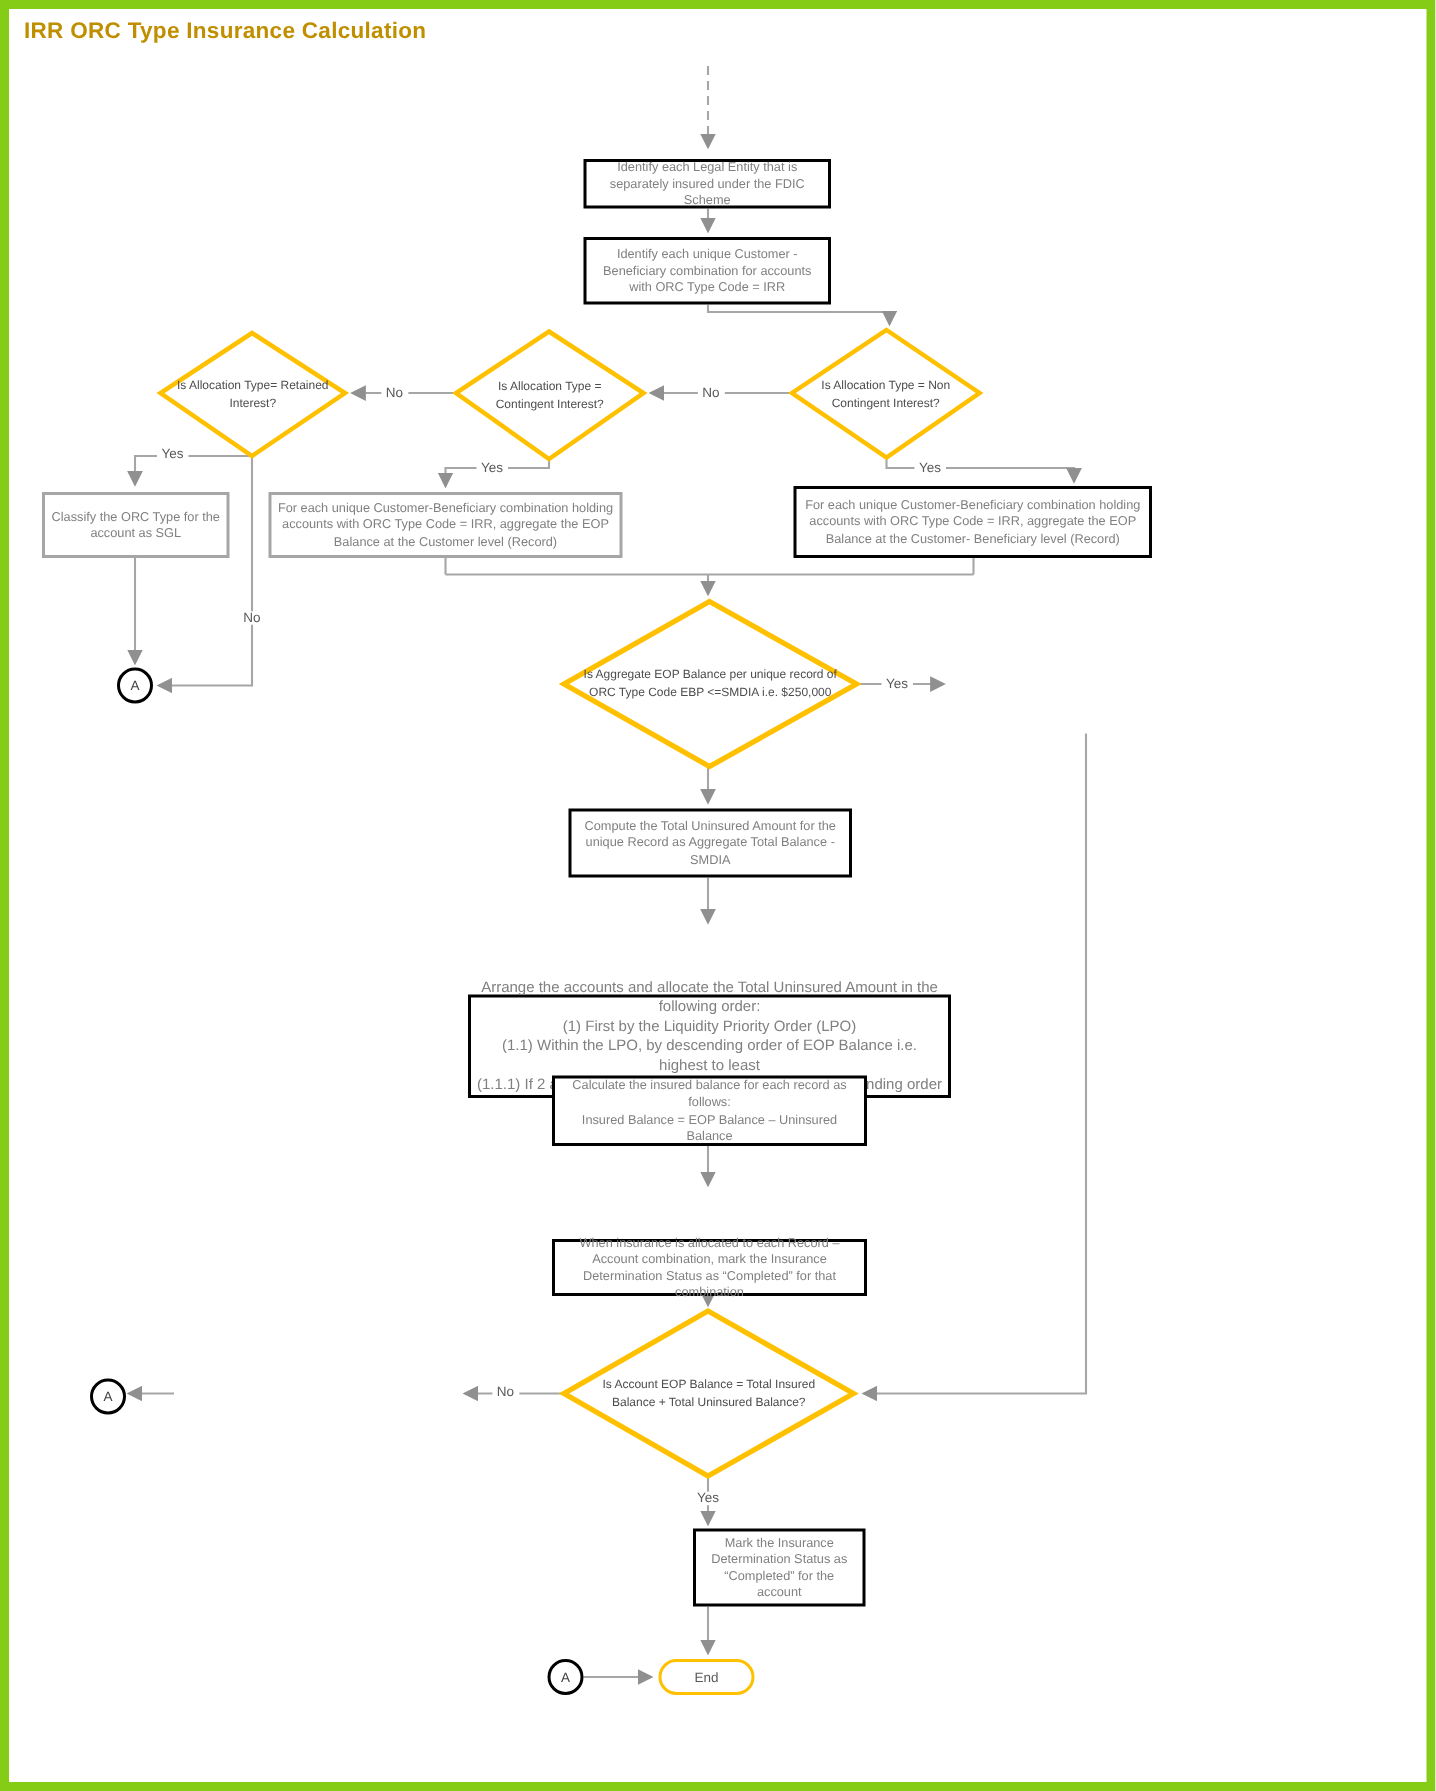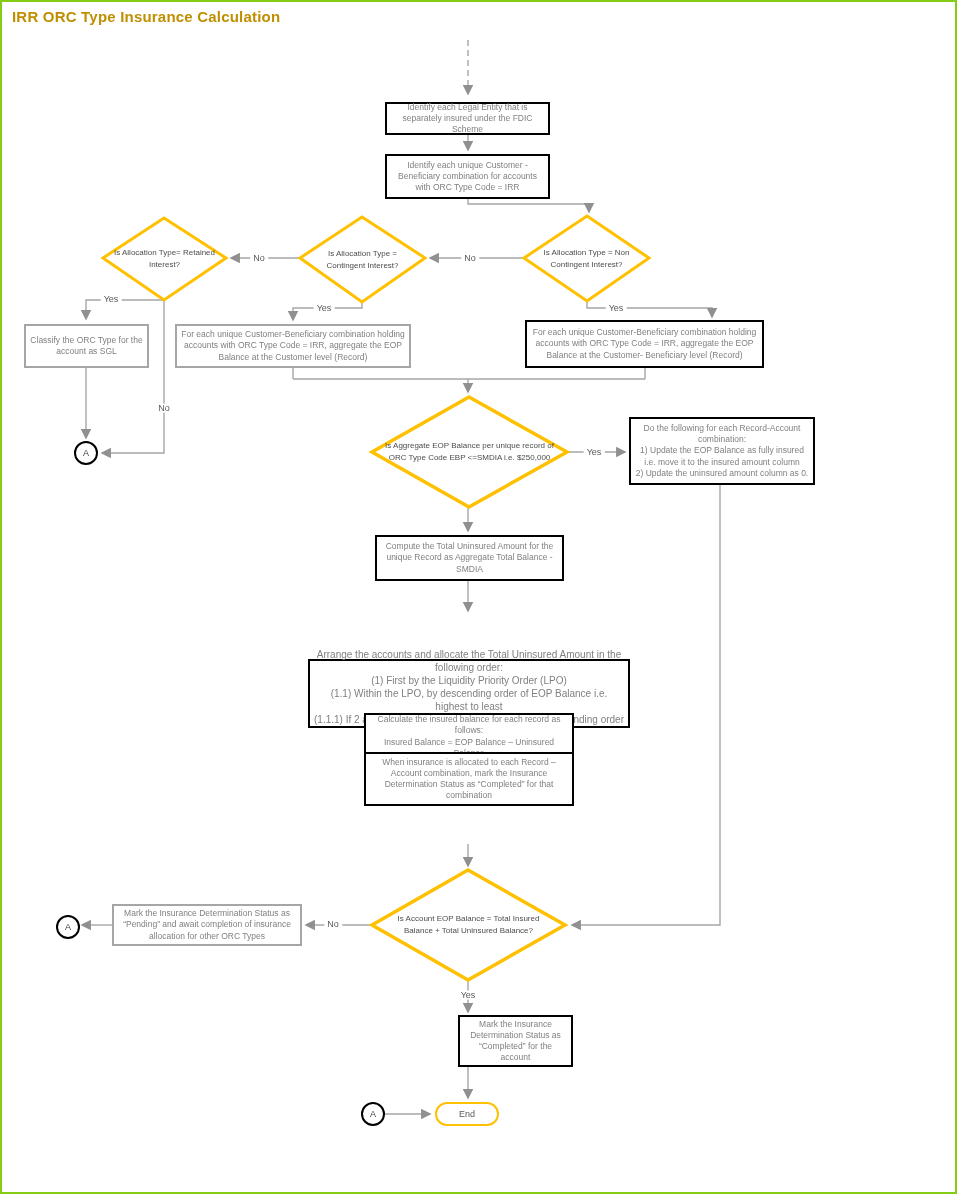--- a/index.html
+++ b/index.html
@@ -1,18 +1,18 @@
 <!DOCTYPE html>
 <html><head>
 <meta charset="utf-8">
 <style>
   html,body{margin:0;padding:0;background:#fff;}
   .canvas{
     position:relative;width:957px;height:1194px;box-sizing:border-box;
-    border:2px solid #84cc16;background:#fff;
+    border:6px solid #84cc16;background:#fff;
     font-family:"Liberation Sans",sans-serif;overflow:hidden;
   }
   .page-title{
     position:absolute;left:10px;top:6px;font-size:15px;font-weight:bold;
     color:#BF8F00;letter-spacing:.2px;
   }
   svg.lines{position:absolute;left:0;top:0;}
   .shape{
     position:absolute;display:flex;align-items:center;justify-content:center;
     text-align:center;box-sizing:border-box;background:#fff;
@@ -91,32 +91,28 @@
       <polygon points="467,395 565,450 467,505 370,450" stroke-width="3.5"></polygon>
       <polygon points="466,868 563,923 466,978 370,923" stroke-width="3.5"></polygon>
     </g>
   </svg>
 
   <div class="shape proc-black" style="left:383px;top:100px;width:165px;height:33px;">Identify each Legal Entity that is separately insured under the FDIC Scheme</div>
   <div class="shape proc-gray" style="left:22px;top:322px;width:125px;height:44px;">Classify the ORC Type for the account as SGL</div>
   <div class="shape proc-black" style="left:383px;top:152px;width:165px;height:45px;">Identify each unique Customer - Beneficiary combination for accounts with ORC Type Code = IRR</div>
   <div class="shape proc-gray" style="left:173px;top:322px;width:236px;height:44px;">For each unique Customer-Beneficiary combination holding accounts with ORC Type Code = IRR, aggregate the EOP Balance at the Customer level (Record)</div>
   <div class="shape proc-black" style="left:523px;top:318px;width:239px;height:48px;">For each unique Customer-Beneficiary combination holding accounts with ORC Type Code = IRR, aggregate the EOP Balance at the Customer- Beneficiary level (Record)</div>
-  <div class="shape proc-black" style="left:627px;top:415px;width:186px;height:68px;">Do the following for each Record-Account combination:
-1) Update the EOP Balance as fully insured i.e. move it to the insured amount column
-2) Update the uninsured amount column as 0.</div>
   <div class="shape proc-black" style="left:373px;top:533px;width:189px;height:46px;">Compute the Total Uninsured Amount for the unique Record as Aggregate Total Balance - SMDIA</div>
   <div class="shape proc-black arrange" style="left:306px;top:613px;width:322px;height:69px;">Arrange the accounts and allocate the Total Uninsured Amount in the following order:
 (1) First by the Liquidity Priority Order (LPO)
 (1.1) Within the LPO, by descending order of EOP Balance i.e. highest to least
 (1.1.1) If 2 accounts have the same EOP Balance, by ascending order of Account Number i.e. lowest to highest</div>
   <div class="shape proc-black" style="left:362px;top:711px;width:210px;height:47px;">Calculate the insured balance for each record as follows:
 Insured Balance = EOP Balance – Uninsured Balance</div>
-  <div class="shape proc-black" style="left:362px;top:750px;width:210px;height:54px;">When insurance is allocated to each Record – Account combination, mark the Insurance Determination Status as “Completed” for that combination</div>
-  <div class="shape proc-gray" style="left:110px;top:902px;width:190px;height:42px;">Mark the Insurance Determination Status as “Pending” and await completion of insurance allocation for other ORC Types</div>
+  <div class="shape proc-black" style="left:362px;top:820px;width:210px;height:38px;">When insurance is allocated to each Record – Account combination, mark the Insurance Determination Status as “Completed” for that combination</div>
   <div class="shape proc-black" style="left:408px;top:1013px;width:115px;height:52px;margin-left:48px;">Mark the Insurance Determination Status as “Completed” for the account</div>
 
   <div class="dtext" style="left:101px;top:216px;width:123px;height:82px;padding:0 6px;">Is Allocation Type= Retained Interest?</div>
   <div class="dtext" style="left:298px;top:215px;width:125px;height:85px;padding:0 12px;">Is Allocation Type = Contingent Interest?</div>
   <div class="dtext" style="left:522px;top:214px;width:125px;height:85px;padding:0 10px;">Is Allocation Type = Non Contingent Interest?</div>
   <div class="dtext" style="left:370px;top:395px;width:195px;height:110px;padding:0 8px;">Is Aggregate EOP Balance per unique record of ORC Type Code EBP &lt;=SMDIA i.e. $250,000</div>
   <div class="dtext" style="left:370px;top:868px;width:193px;height:110px;padding:0 12px;">Is Account EOP Balance = Total Insured Balance + Total Uninsured Balance?</div>
 
   <span class="lbl" style="left:468px;top:256px;">No</span>
   <span class="lbl" style="left:257px;top:256px;">No</span>

